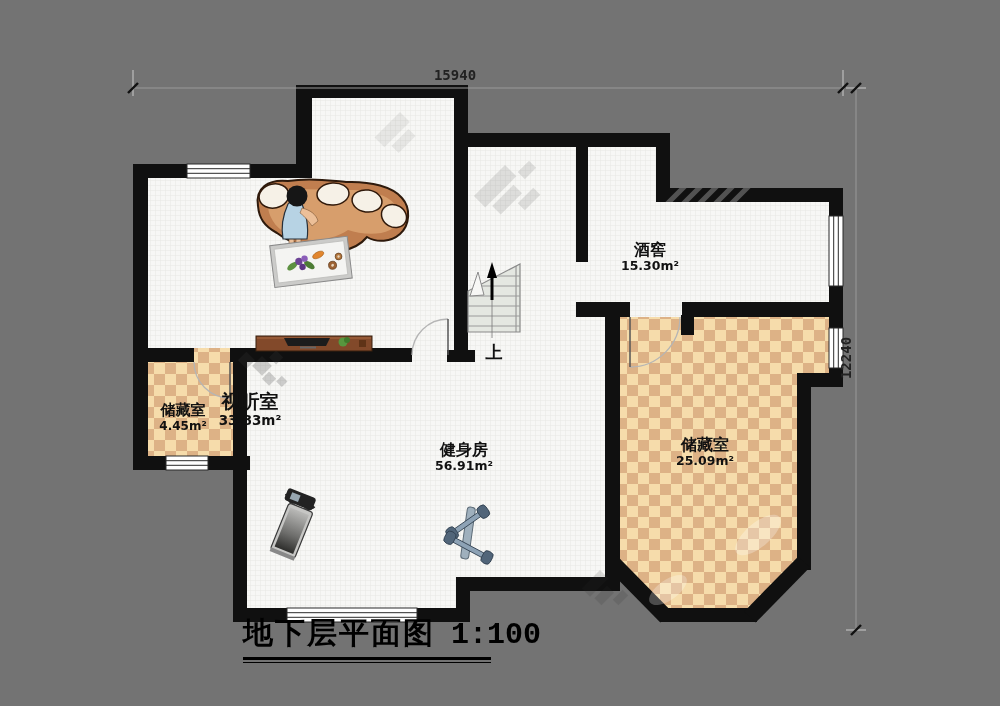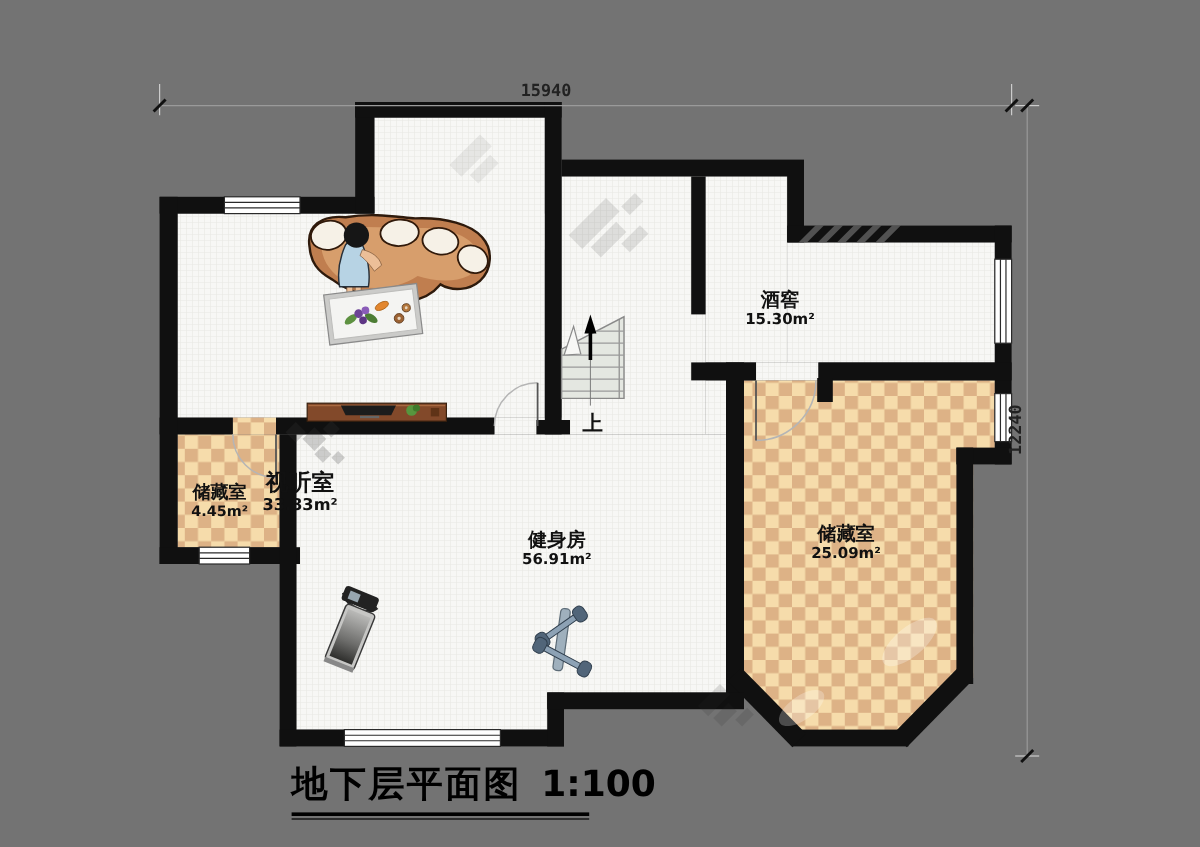--- a/index.html
+++ b/index.html
@@ -2,21 +2,21 @@
 <html><head>
 <meta charset="utf-8">
 <style>
   html,body{margin:0;padding:0;background:#ffffff;}
   #stage{position:relative;width:1000px;height:706px;background:#737373;overflow:hidden;
          font-family:"DejaVu Sans",sans-serif;}
   #plan-svg{position:absolute;left:0;top:0;}
   .room-name{font-family:"DejaVu Sans",sans-serif;font-weight:bold;fill:#111;}
   .room-area{font-family:"DejaVu Sans",sans-serif;font-weight:bold;fill:#111;}
   .dim-text{font-family:"DejaVu Sans Mono",monospace;font-weight:bold;fill:#222;}
-  .title-block{position:absolute;left:243px;top:633px;width:250px;}
+  .title-block{position:absolute;left:243px;top:613px;width:250px;font-family:Liberation Mono, monospace;}
   .title-row{white-space:nowrap;color:#000;}
   .main-title{font-size:30px;font-weight:bold;letter-spacing:2px;}
   .scale-text{font-size:30px;font-weight:bold;margin-left:16px;}
   .underline-thick{width:248px;height:3px;background:#000;margin-top:3px;}
   .underline-thin{width:248px;height:1px;background:#000;margin-top:2px;}
   .info-block{position:absolute;left:497px;top:631px;color:#000;}
   .info-line{font-size:15px;font-weight:bold;line-height:21px;white-space:nowrap;}
 </style>
 </head>
 <body>

